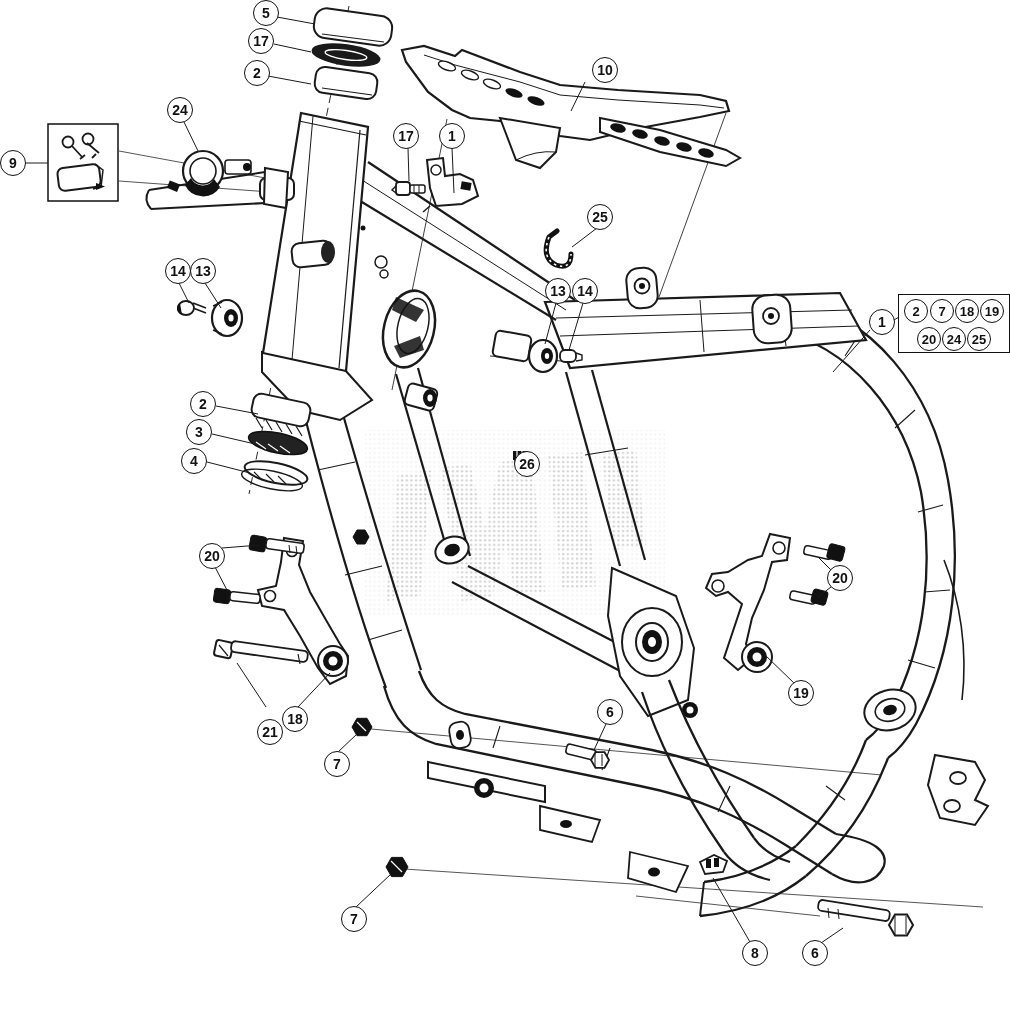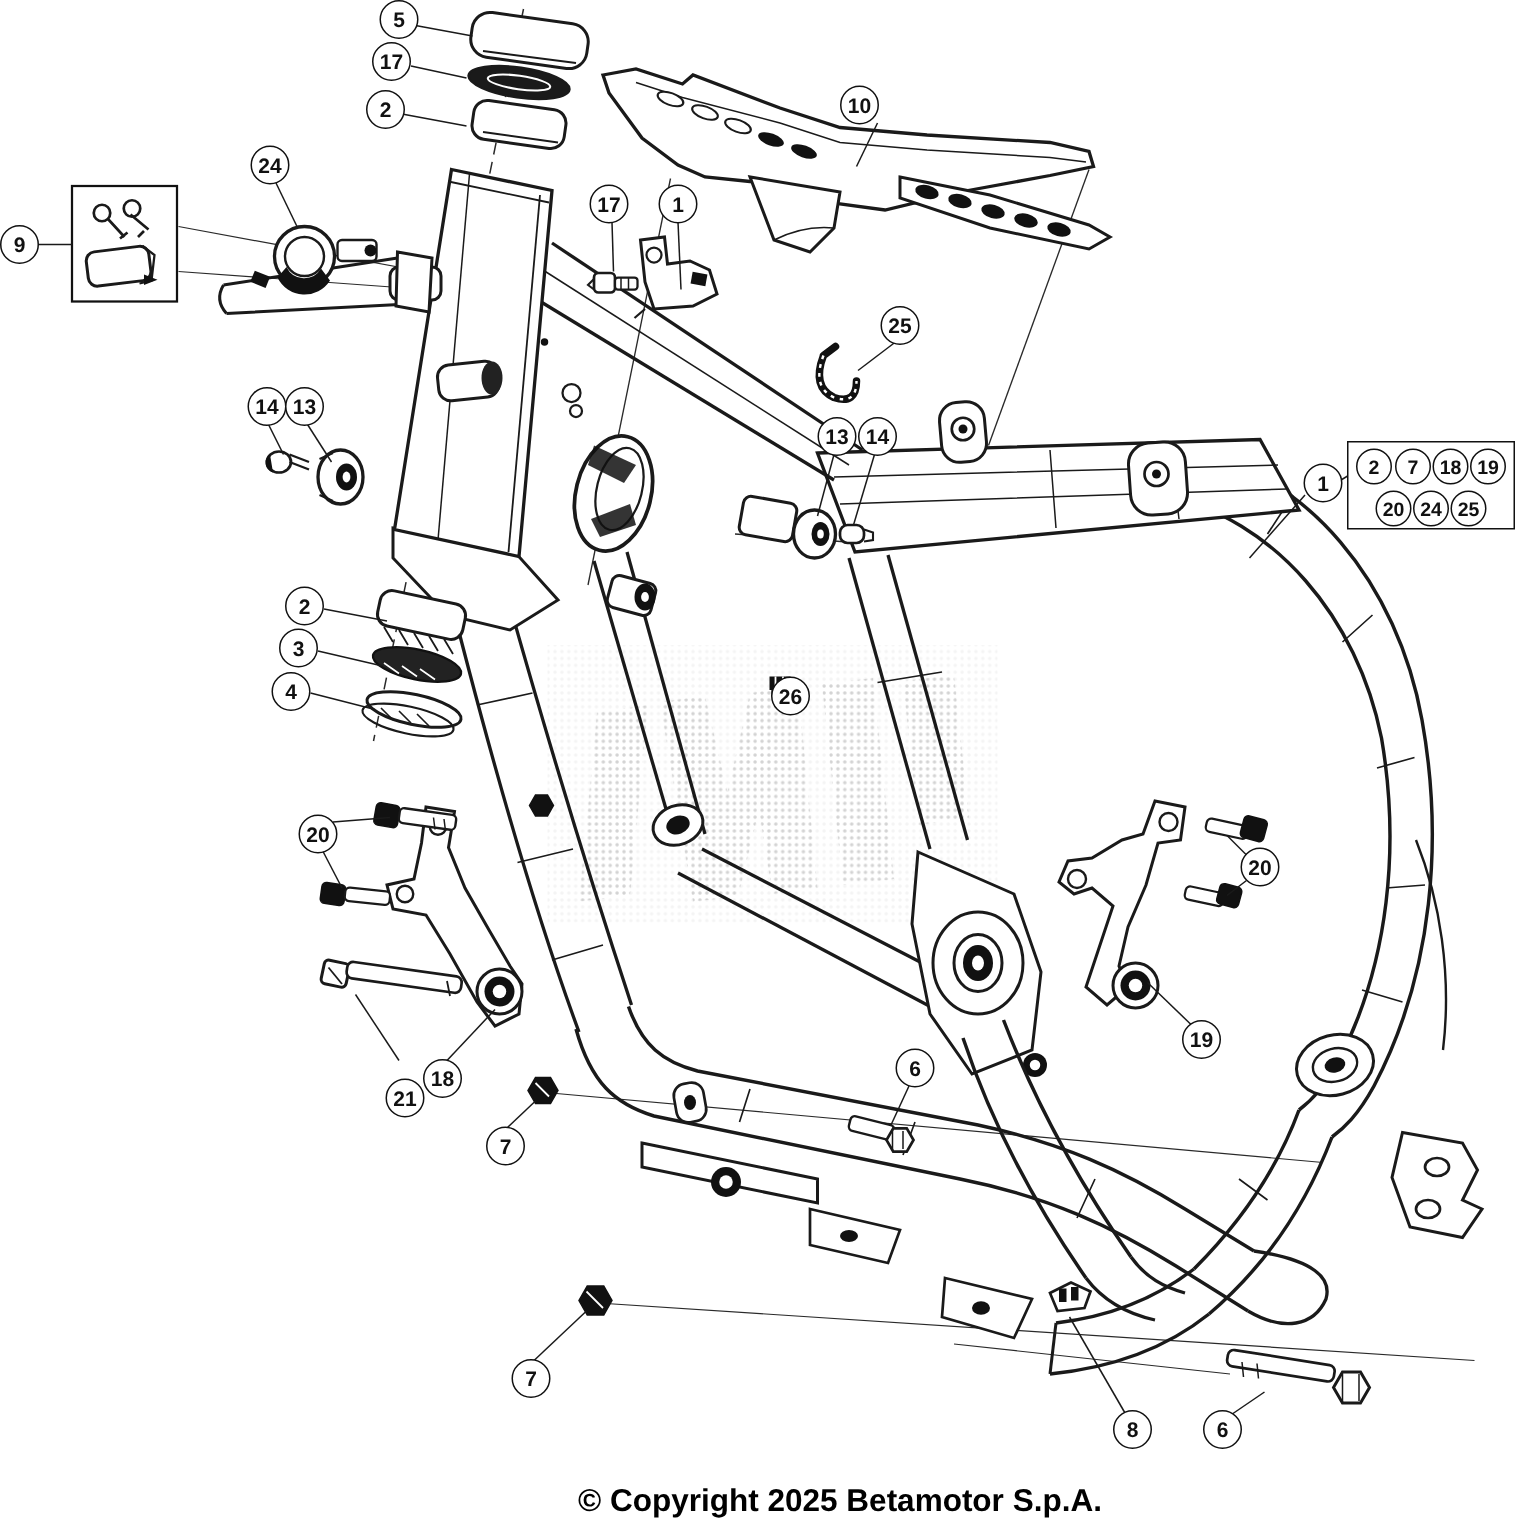--- a/index.html
+++ b/index.html
@@ -351,21 +351,21 @@
 </svg>
 
 <div id="callouts-layer">
       <div class="callout" style="left: 253px; top: 0px;">5</div>
       <div class="callout" style="left: 248px; top: 28px;">17</div>
       <div class="callout" style="left: 244px; top: 60px;">2</div>
       <div class="callout" style="left: 167px; top: 97px;">24</div>
       <div class="callout" style="left: 0px; top: 150px;">9</div>
       <div class="callout" style="left: 393px; top: 123px;">17</div>
       <div class="callout" style="left: 439px; top: 123px;">1</div>
-      <div class="callout" style="left: 560px; top: 57px;">10</div>
+      <div class="callout" style="left: 592px; top: 57px;">10</div>
       <div class="callout" style="left: 587px; top: 204px;">25</div>
       <div class="callout" style="left: 165px; top: 258px;">14</div>
       <div class="callout" style="left: 190px; top: 258px;">13</div>
       <div class="callout" style="left: 545px; top: 278px;">13</div>
       <div class="callout" style="left: 572px; top: 278px;">14</div>
       <div class="callout" style="left: 869px; top: 309px;">1</div>
       <div class="callout" style="left: 190px; top: 391px;">2</div>
       <div class="callout" style="left: 186px; top: 419px;">3</div>
       <div class="callout" style="left: 181px; top: 448px;">4</div>
       <div class="callout" style="left: 514px; top: 451px;">26</div>
@@ -384,15 +384,14 @@
 <div class="group-box" id="group-box">
       <div class="gb-circle" style="left: 5px; top: 4px;">2</div>
       <div class="gb-circle" style="left: 31px; top: 4px;">7</div>
       <div class="gb-circle" style="left: 56px; top: 4px;">18</div>
       <div class="gb-circle" style="left: 81px; top: 4px;">19</div>
       <div class="gb-circle" style="left: 18px; top: 32px;">20</div>
       <div class="gb-circle" style="left: 43px; top: 32px;">24</div>
       <div class="gb-circle" style="left: 68px; top: 32px;">25</div>
     </div>
 
-<div class="copyright">© Copyright 2025 Betamotor S.p.A.</div>
 
 </div>
 
 </body></html>

